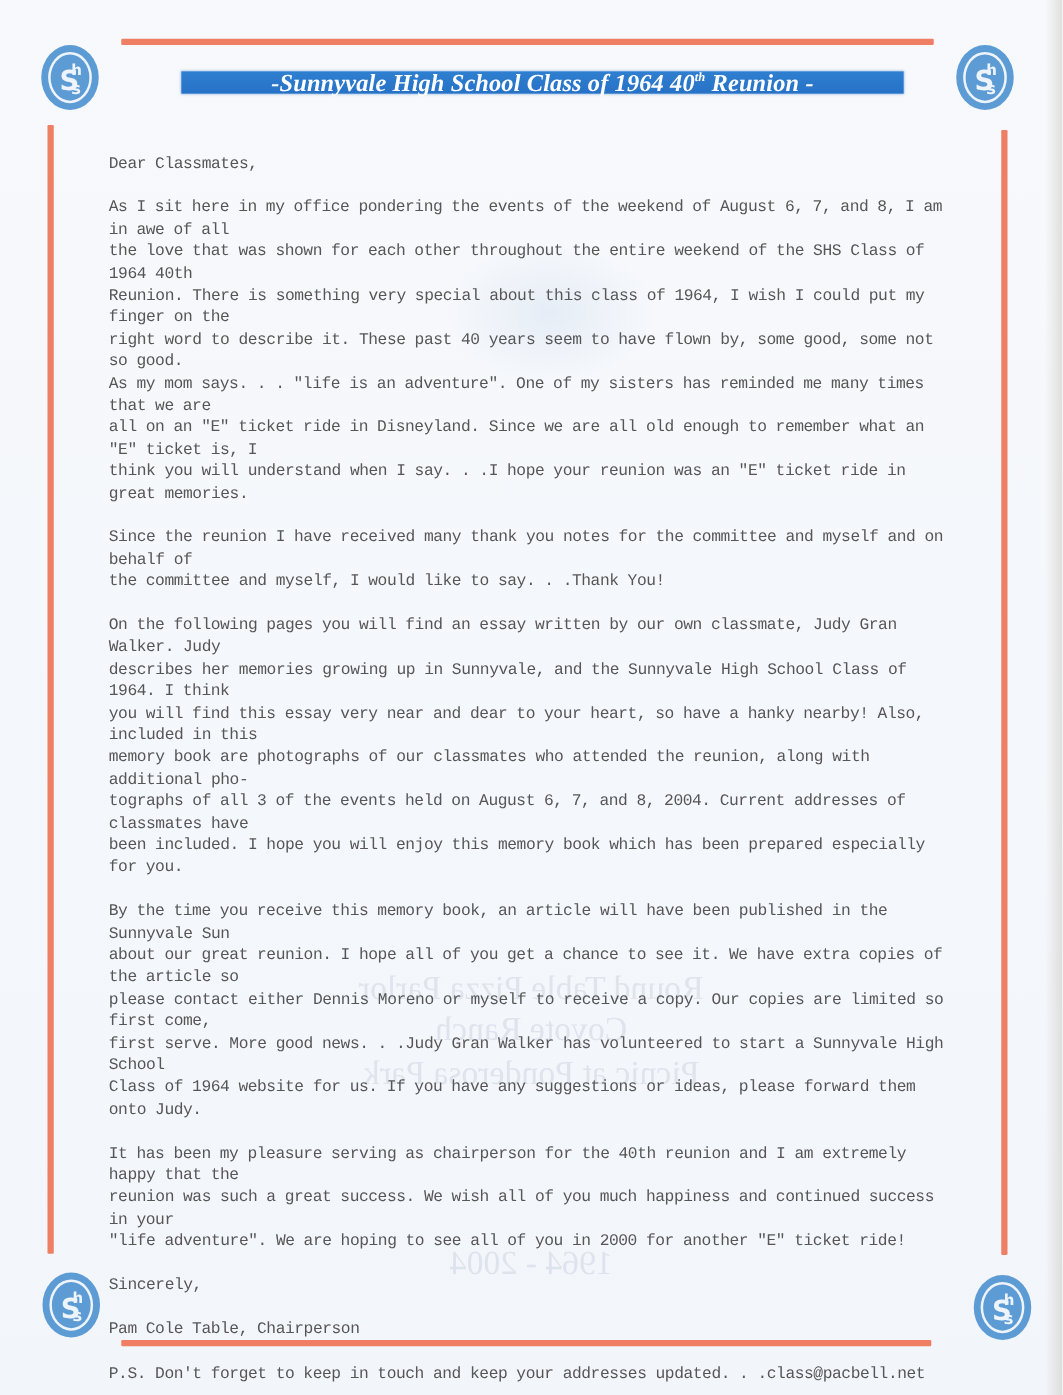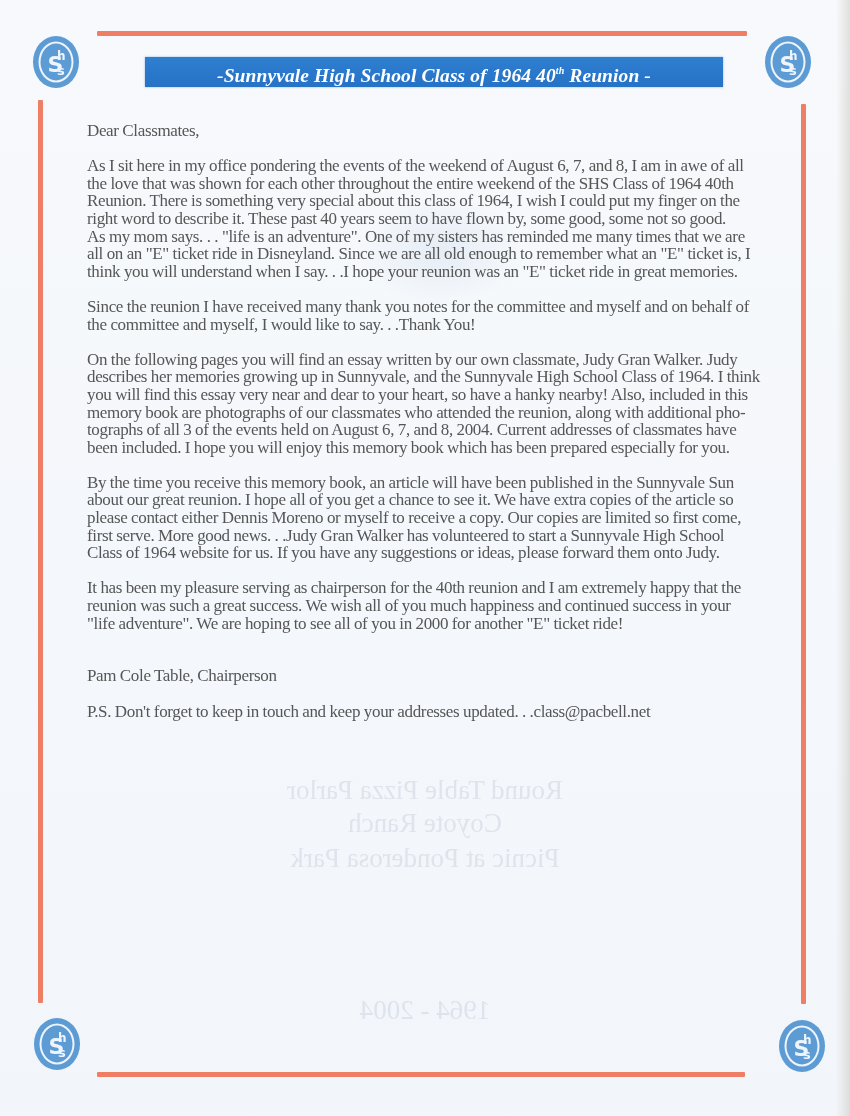--- a/index.html
+++ b/index.html
@@ -21,37 +21,37 @@
     .hline {
       position: absolute; height: 5px; background: #ef7e64; border-radius: 1px;
     }
     .vline {
       position: absolute; width: 5px; background: #ee7e64; border-radius: 1px;
     }
     .logo {
       position: absolute; width: 48px; height: 54px;
     }
     .banner {
-      position: absolute; left: 145px; top: 57px; width: 578px; height: 30px;
+      position: absolute; left: 145px; top: 57px; width: 578px; height: 18px;
       background: linear-gradient(180deg, #2f7fd0 0%, #2a78cb 50%, #2672c6 100%);
-      display: flex; align-items: flex-end; justify-content: center;
+      display: flex; align-items: flex-start; justify-content: center;
       box-shadow: 0 0 2px rgba(40,110,200,0.5);
     }
     .banner-text {
       font-family: "Liberation Serif", "DejaVu Serif", serif;
       font-style: italic; font-weight: bold;
       color: #ffffff; font-size: 19.5px; letter-spacing: 0.1px;
       white-space: nowrap;
     }
     .banner-text sup { font-size: 10px; vertical-align: 8px; line-height: 0; }
     .letter {
       position: absolute; left: 87px; top: 122px; width: 680px;
       color: #565656;
-      font-family: Liberation Serif, serif;
-      font-size: 17px; line-height: 17.6px;
+      font-family: Liberation Mono, monospace;
+      font-size: 13px; line-height: 17.6px;
       letter-spacing: -0.35px;
       word-spacing: -0.2px;
     }
     .letter p { margin: 0; white-space: pre-line; }
     .letter .gap { height: 17.6px; }
     .ghost {
       position: absolute; left: 0; width: 850px; text-align: center;
       font-family: "Liberation Serif", "DejaVu Serif", serif;
       color: rgba(170,180,200,0.28); font-size: 27px; line-height: 30px;
       transform: scaleX(-1);
@@ -136,17 +136,18 @@
   <p>By the time you receive this memory book, an article will have been published in the Sunnyvale Sun
 about our great reunion.  I hope all of you get a chance to see it.  We have extra copies of the article so
 please contact either Dennis Moreno or myself to receive a copy.  Our copies are limited so first come,
 first serve.  More good news. . .Judy Gran Walker has volunteered to start a Sunnyvale High School
 Class of 1964 website for us.  If you have any suggestions or ideas, please forward them onto Judy.</p>
   <div class="gap"></div>
   <p>It has been my pleasure serving as chairperson for the 40th reunion and I am extremely happy that the
 reunion was such a great success.  We wish all of you much happiness and continued success in your
 "life adventure".  We are hoping to see all of you in 2000 for another "E" ticket ride!</p>
   <div class="gap"></div>
+  <p>Sincerely,</p>
   <div class="gap"></div>
   <p>Pam Cole Table, Chairperson</p>
   <div class="gap"></div>
   <p>P.S. Don't forget to keep in touch and keep your addresses updated. . .class@pacbell.net</p>
 </div>
 
 </body></html>

